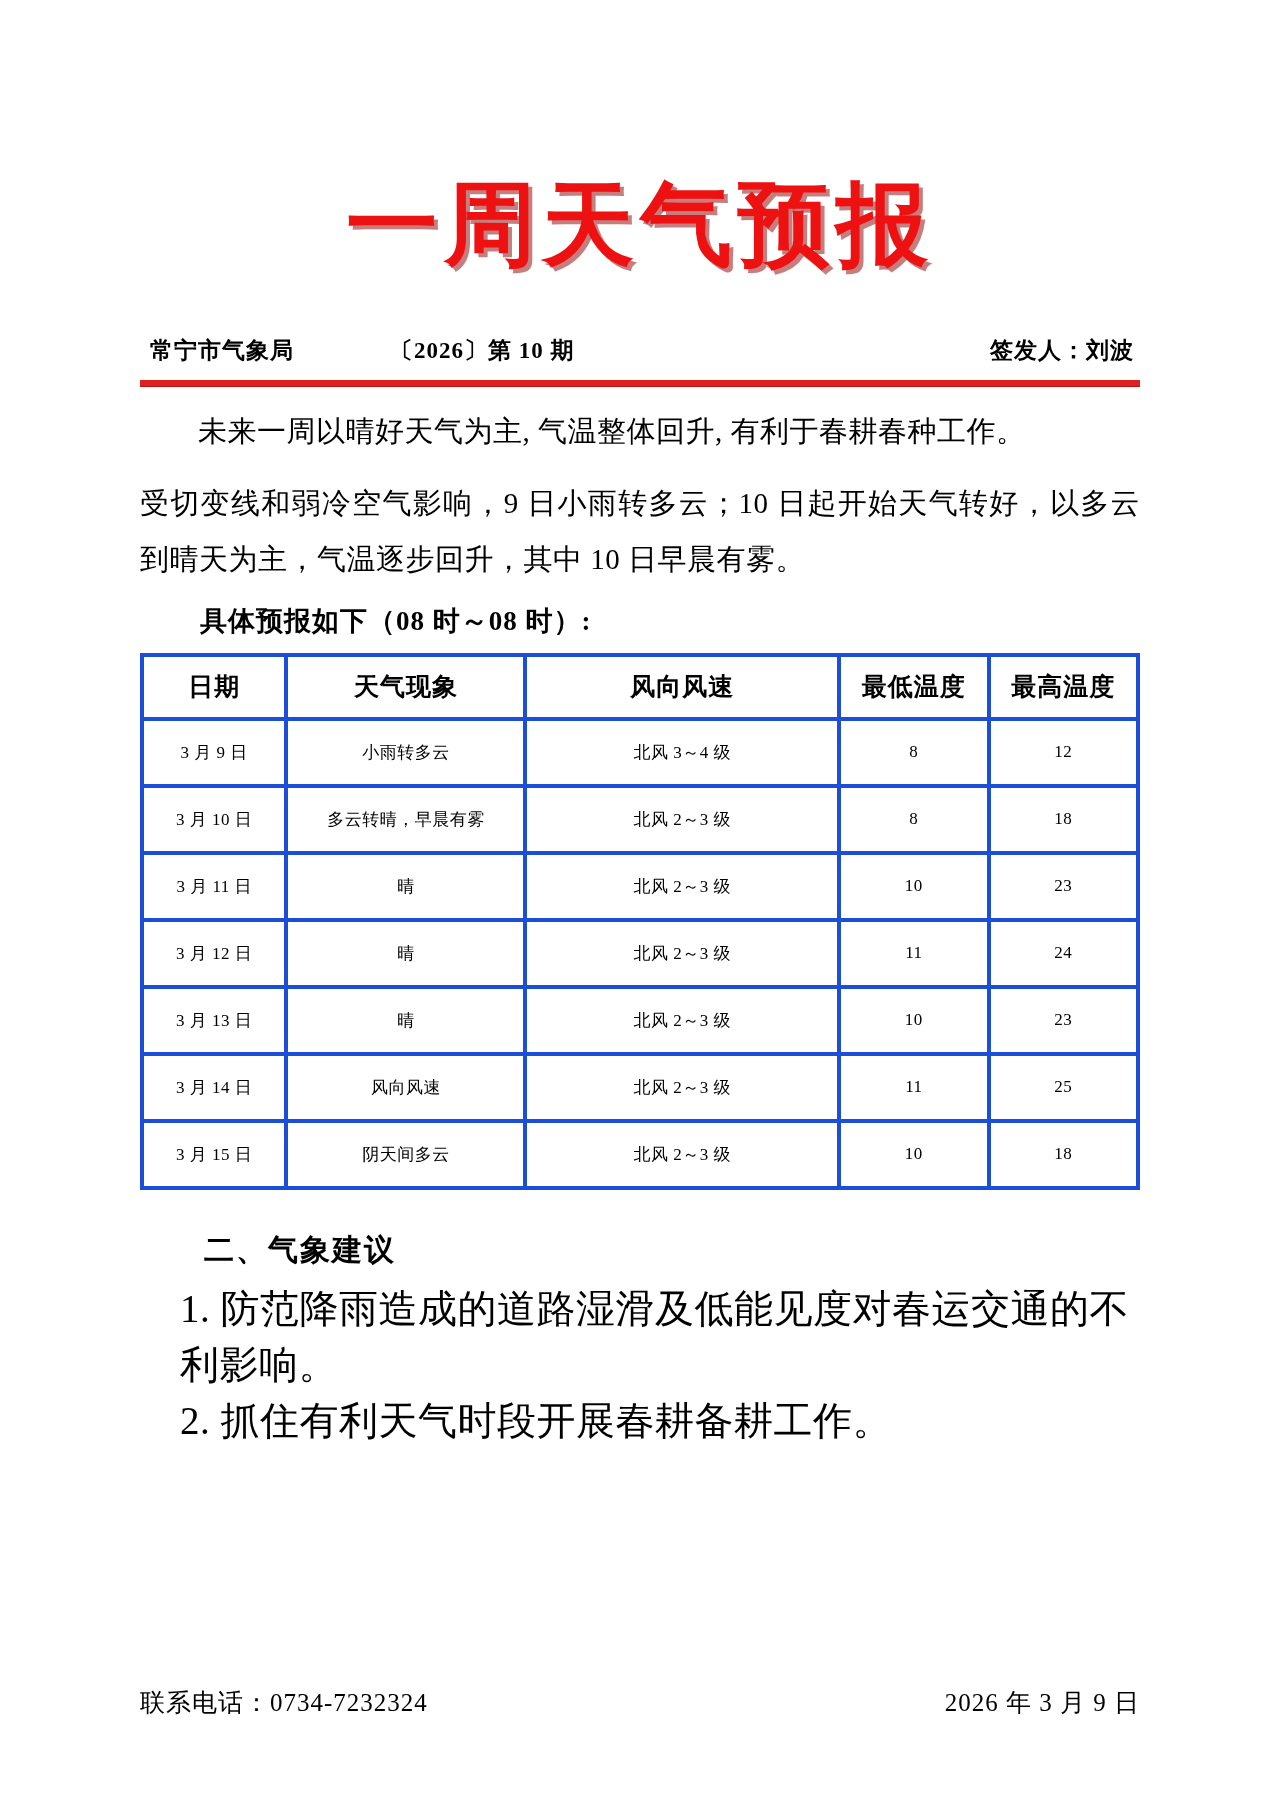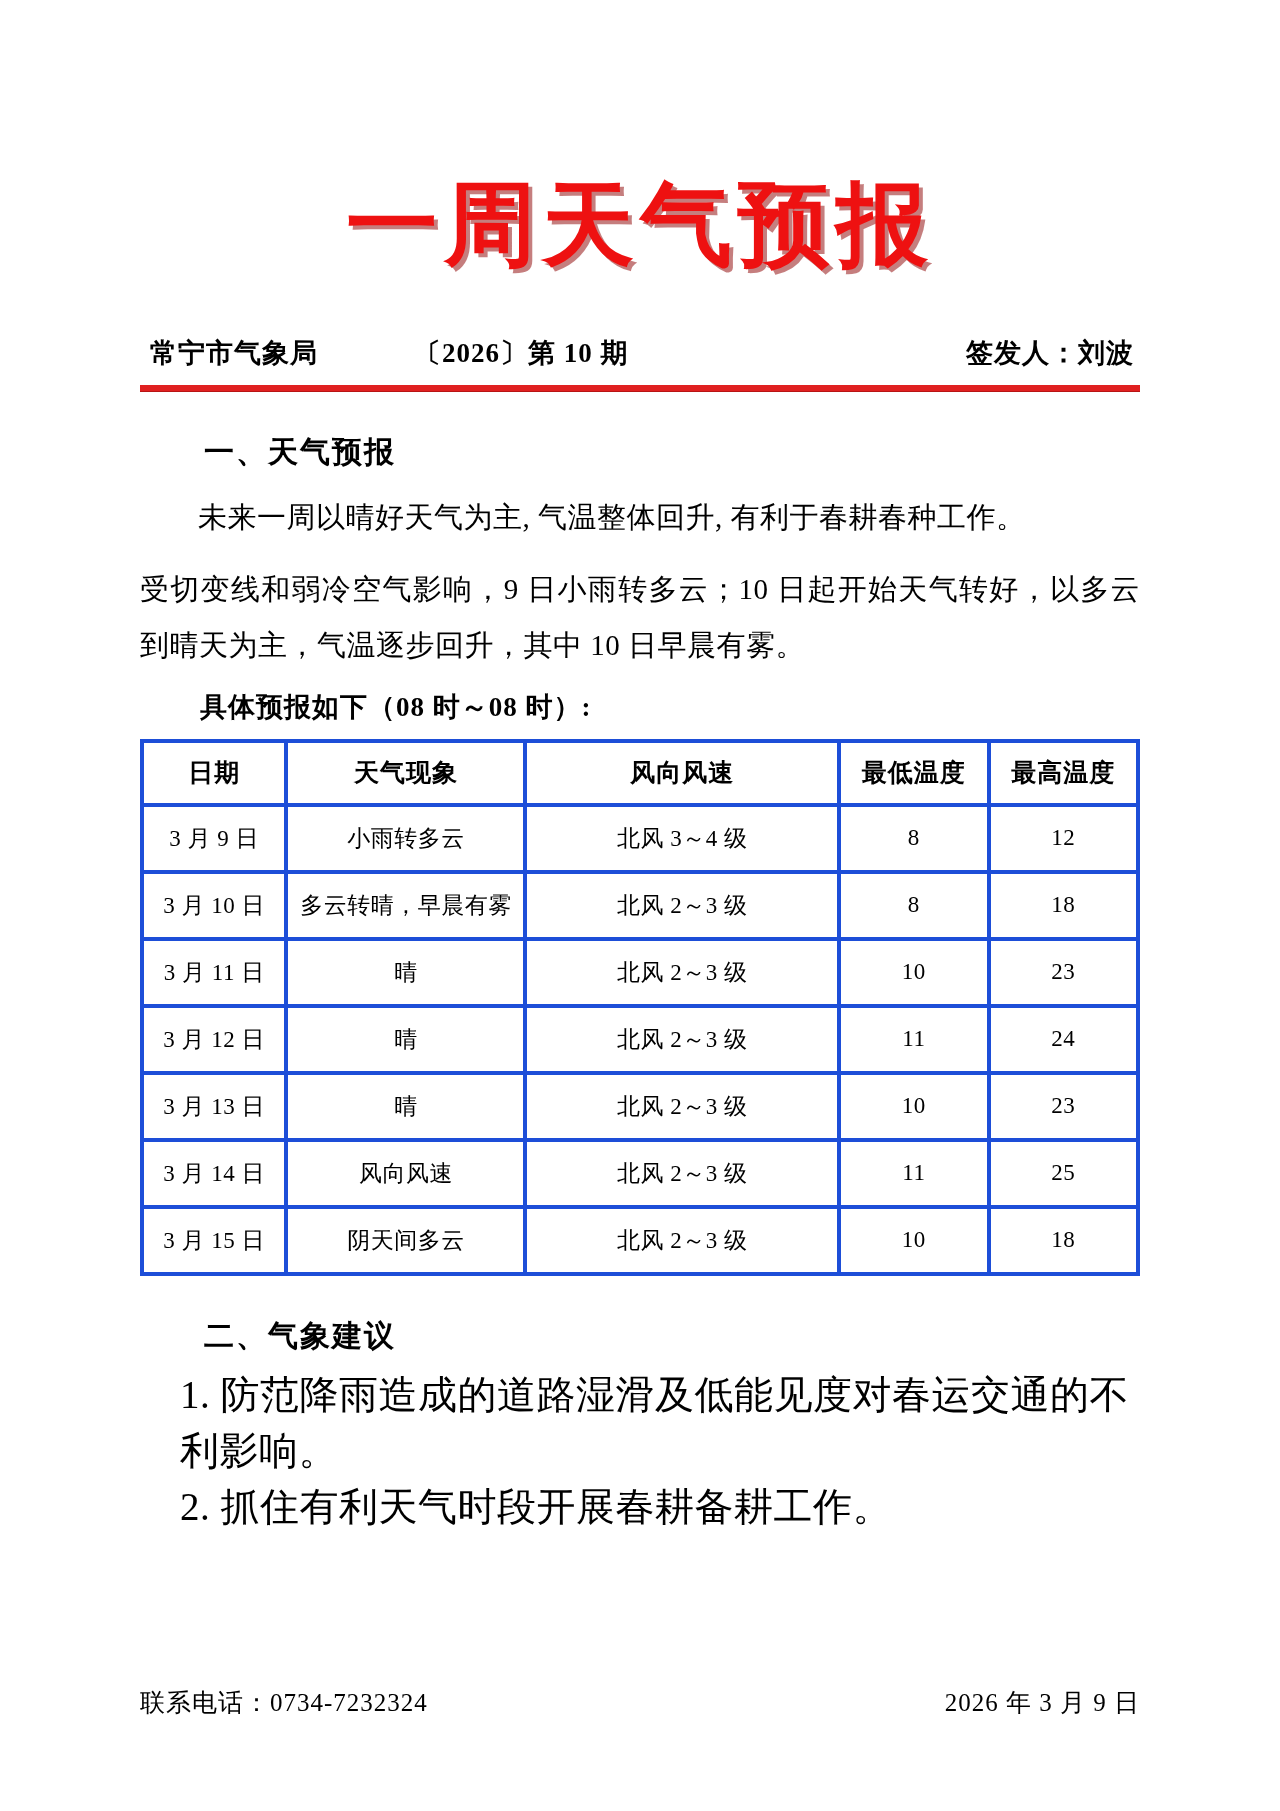--- a/index.html
+++ b/index.html
@@ -41,21 +41,21 @@
 
   
   .issue-row {
     display: flex;
     align-items: center;
     justify-content: space-between;
     margin-top: 62px;
     padding: 0 6px 0 10px;
     font-family: "Liberation Serif", "DejaVu Serif", serif;
     font-weight: bold;
-    font-size: 27px;
+    font-size: 23px;
     letter-spacing: 1px;
   }
   .issue-org { flex: 0 0 auto; }
   .issue-number {
     flex: 0 0 auto;
     margin-left: 96px;
     margin-right: auto;
   }
   .issue-signer { flex: 0 0 auto; }
 
@@ -108,21 +108,21 @@
     vertical-align: middle;
   }
   table.forecast th {
     font-family: "Liberation Sans", "DejaVu Sans", sans-serif;
     font-weight: bold;
     font-size: 25px;
     letter-spacing: 1px;
     height: 58px;
   }
   table.forecast td {
-    font-size: 23px;
+    font-size: 17px;
     height: 61px;
     letter-spacing: 0.5px;
   }
   col.c-date { width: 14.5%; }
   col.c-phenom { width: 24%; }
   col.c-wind { width: 31.5%; }
   col.c-min { width: 15%; }
   col.c-max { width: 15%; }
 
   
@@ -158,21 +158,20 @@
     <div class="masthead-title">一周天气预报</div>
   </div>
 
   <div class="issue-row">
     <div class="issue-org">常宁市气象局</div>
     <div class="issue-number">〔2026〕第 10 期</div>
     <div class="issue-signer">签发人：刘波</div>
   </div>
   <div class="red-rule"></div>
 
-  <div class="section-heading">一、天气预报</div>
 
   <div class="body-par">
     <span class="indent"></span><span>未来一周以晴好天气为主, 气温整体回升, 有利于春耕春种工作。</span>
   </div>
 
   <div class="body-par">
     <span>受切变线和弱冷空气影响，9 日小雨转多云；10 日起开始天气转好，以多云到晴天为主，气温逐步回升，其中 10 日早晨有雾。</span>
   </div>
 
   <div class="table-caption">具体预报如下（08 时～08 时）:</div>

